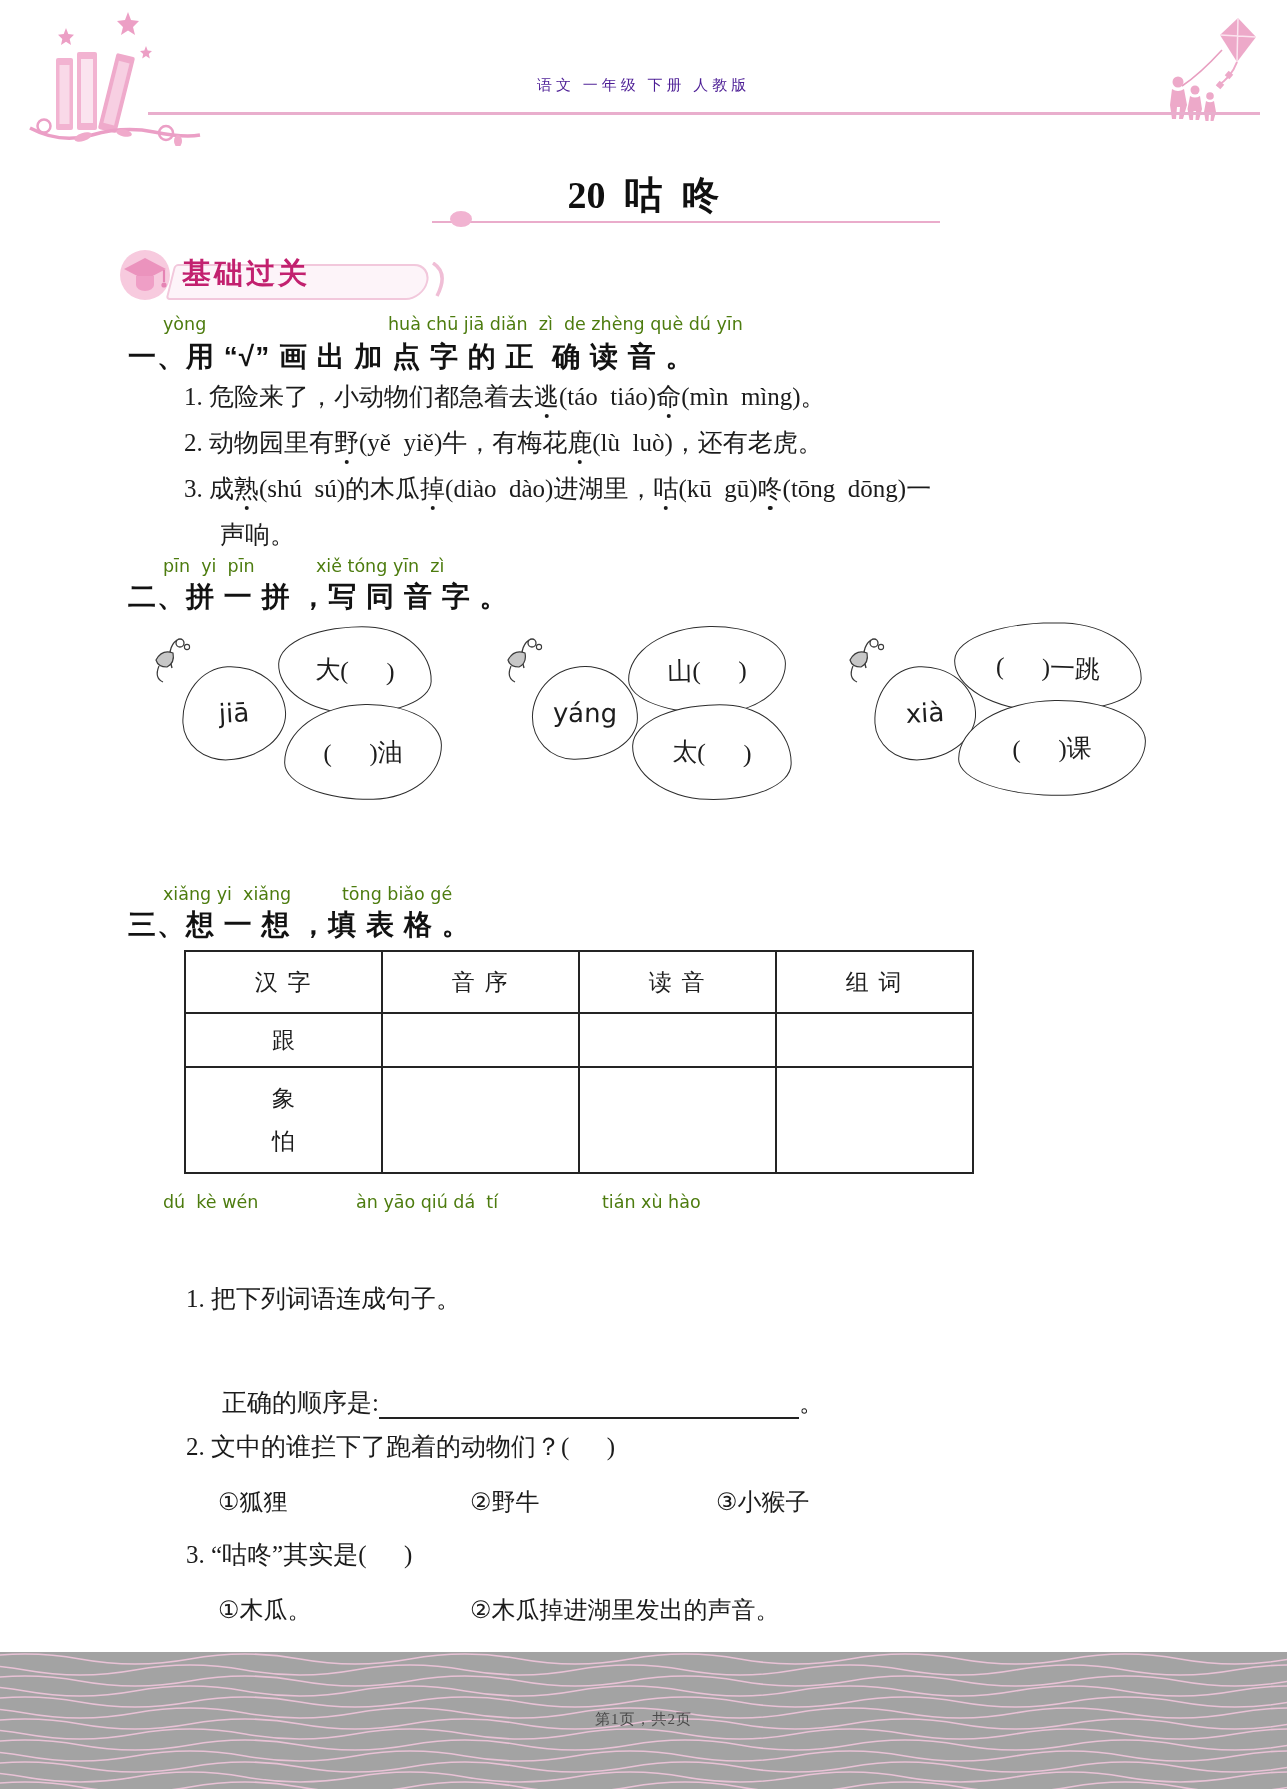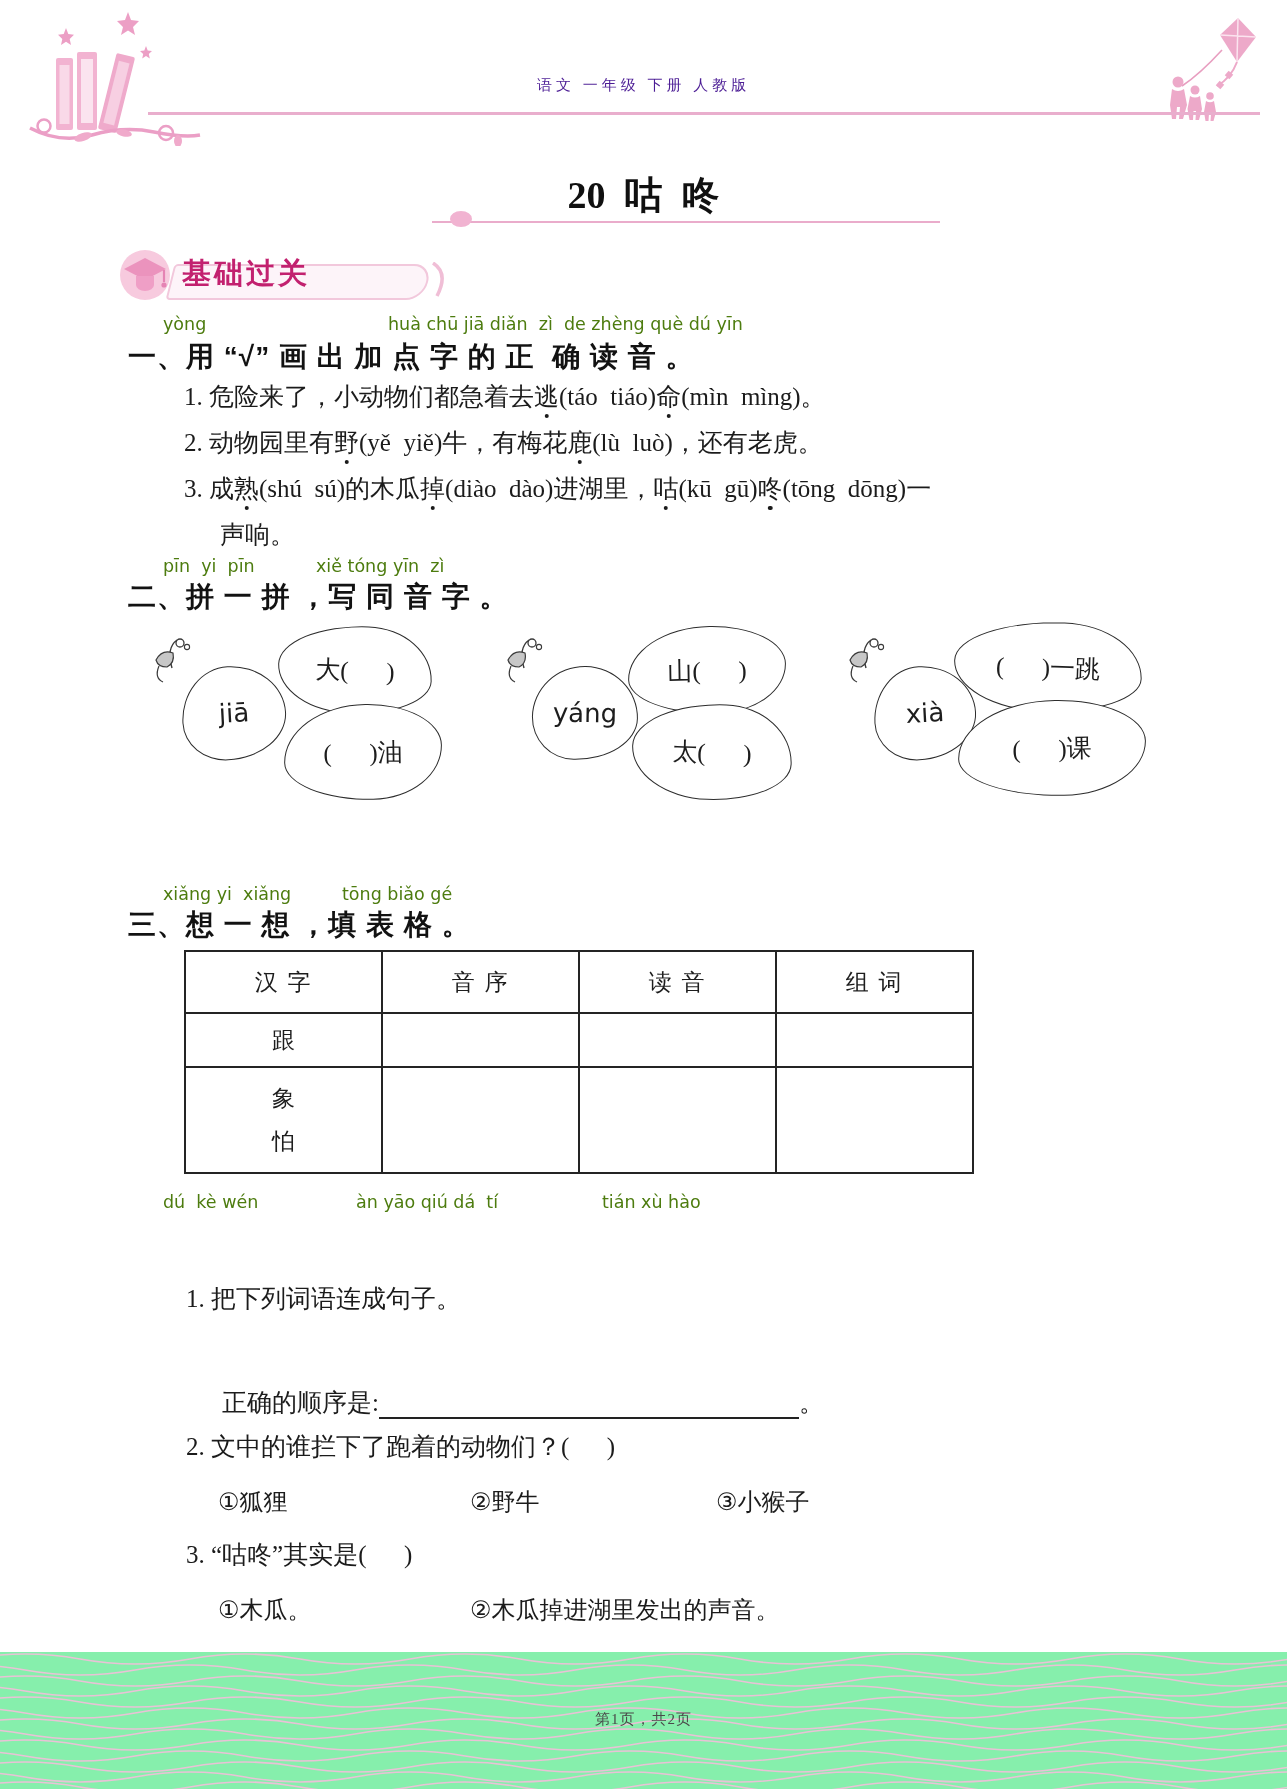--- a/index.html
+++ b/index.html
@@ -50,21 +50,21 @@
   td.r-short{height:50px;}
   td.r-tall{height:102px;}
   .stack{display:flex;flex-direction:column;justify-content:space-evenly;height:100px;}
   
   .optline{position:absolute;left:0;top:0;width:1287px;height:36px;}
   .opt{position:absolute;font-family:"DejaVu Sans","Liberation Serif",serif;font-size:24px;
        color:#1b1b1b;white-space:pre;}
   .ansline{position:absolute;display:flex;align-items:flex-end;font-size:25px;white-space:pre;}
   .blank{display:inline-block;width:420px;height:28px;border-bottom:2px solid #222;}
   
-  .footer{position:absolute;left:0;top:1652px;width:1287px;height:137px;background:#86efac;}
+  .footer{position:absolute;left:0;top:1652px;width:1287px;height:137px;background:#a3a3a3;}
   .page-info{position:absolute;left:0;top:58px;width:100%;text-align:center;font-size:15px;
              color:#4a4a4a;letter-spacing:1px;}
 </style>
 </head>
 <body>
 
 <div class="page">
 
   <svg class="deco" style="left:28px;top:8px;" width="175" height="138" viewBox="0 0 175 138">
     <polygon points="100,4 103,12 111,13 105,19 107,27 100,22.5 93,27 95,19 89,13 97,12" fill="#ec9fc5"></polygon>

